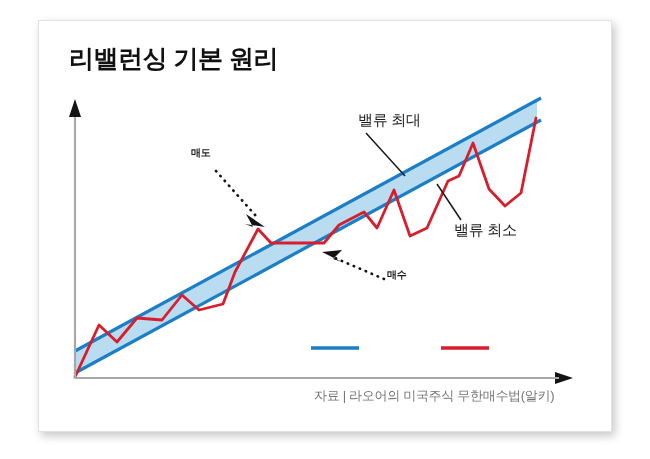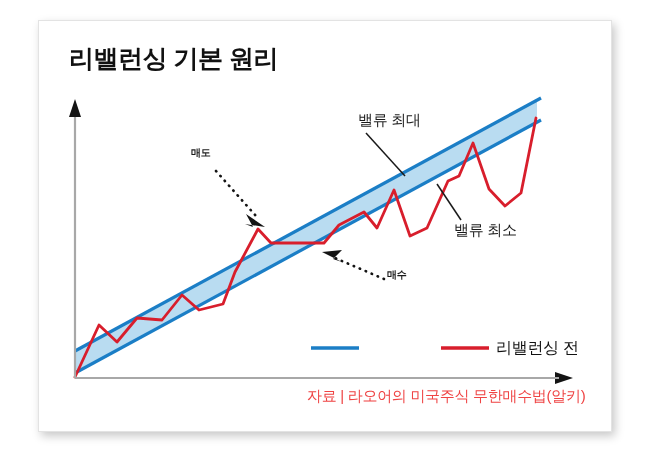--- a/index.html
+++ b/index.html
@@ -59,24 +59,24 @@
     position: absolute;
     font-size: 16px;
     color: #111111;
     white-space: nowrap;
     letter-spacing: -0.3px;
   }
   #legend-blue-text { left: 328px; top: 317px; }
   #legend-red-text { left: 457px; top: 317px; }
   #source {
     position: absolute;
-    left: 268px;
+    left: 275px;
     top: 366px;
-    font-size: 15px;
-    color: #ef4444;
+    font-size: 13px;
+    color: #737373;
     white-space: nowrap;
     letter-spacing: -0.3px;
   }
 </style>
 </head>
 <body>
 
 <div id="card">
 
   <div id="title">리밸런싱 기본 원리</div>
@@ -111,17 +111,16 @@
     <line x1="402" y1="327" x2="450" y2="327" stroke="#d81e2c" stroke-width="3.6"></line>
 
     <line x1="254" y1="357" x2="520" y2="357" stroke="#a8a8a8" stroke-width="2.2"></line>
   </svg>
 
   <div class="lbl lbl-bold" id="lbl-maedo">매도</div>
   <div class="lbl lbl-bold" id="lbl-maesu">매수</div>
   <div class="lbl" id="lbl-val-max">밸류 최대</div>
   <div class="lbl" id="lbl-val-min">밸류 최소</div>
 
-  <div class="legend-text" id="legend-red-text">리밸런싱 전</div>
 
   <div id="source">자료 | 라오어의 미국주식 무한매수법(알키)</div>
 
 </div>
 
 </body></html>

